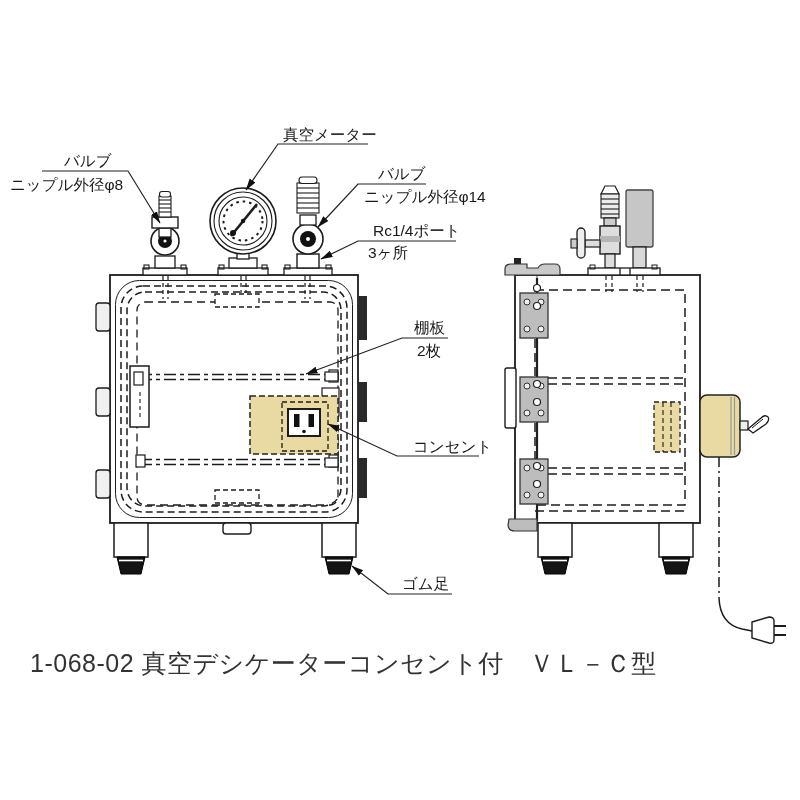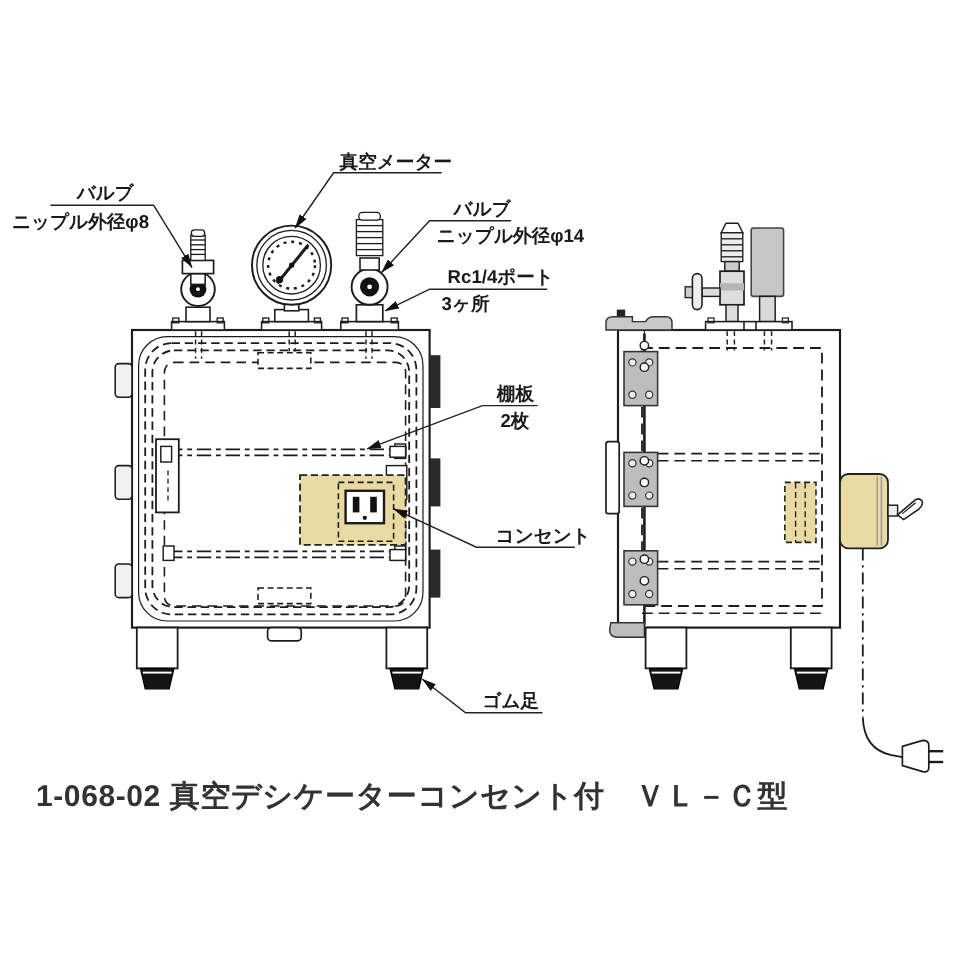--- a/index.html
+++ b/index.html
@@ -1,17 +1,17 @@
 <!DOCTYPE html>
 <html><head>
 <meta charset="utf-8">
 <style>
   html,body{margin:0;padding:0;background:#ffffff;}
   .page{position:relative;width:800px;height:800px;background:#ffffff;overflow:hidden;
-        font-family:"Liberation Sans","DejaVu Sans",sans-serif;font-weight:bold;}
+        font-family:"Liberation Sans","DejaVu Sans",sans-serif;}
   svg text{font-family:"Liberation Sans","DejaVu Sans",sans-serif;}
   .lbl{font-size:15.5px;fill:#1a1a1a;}
   .caption{font-size:25px;fill:#333333;letter-spacing:0.5px;}
 </style>
 </head>
 <body>
 
 <div class="page">
 <svg width="800" height="800" viewBox="0 0 800 800">
   <defs>

